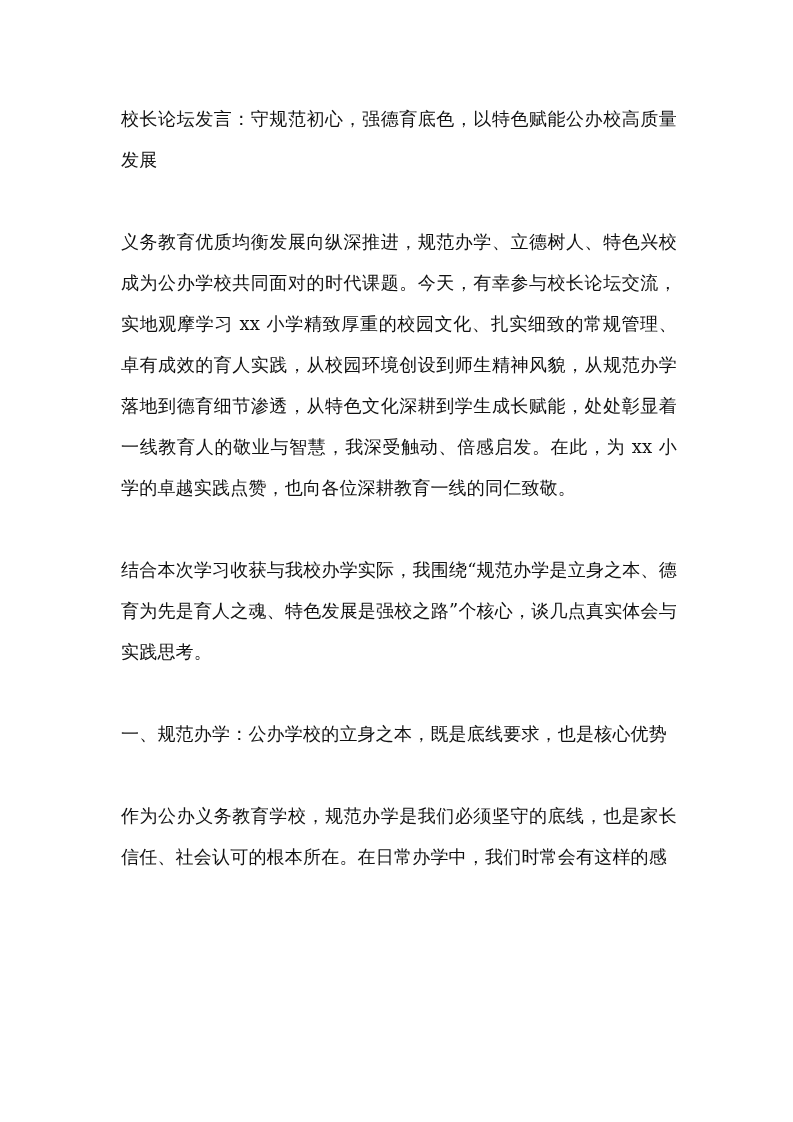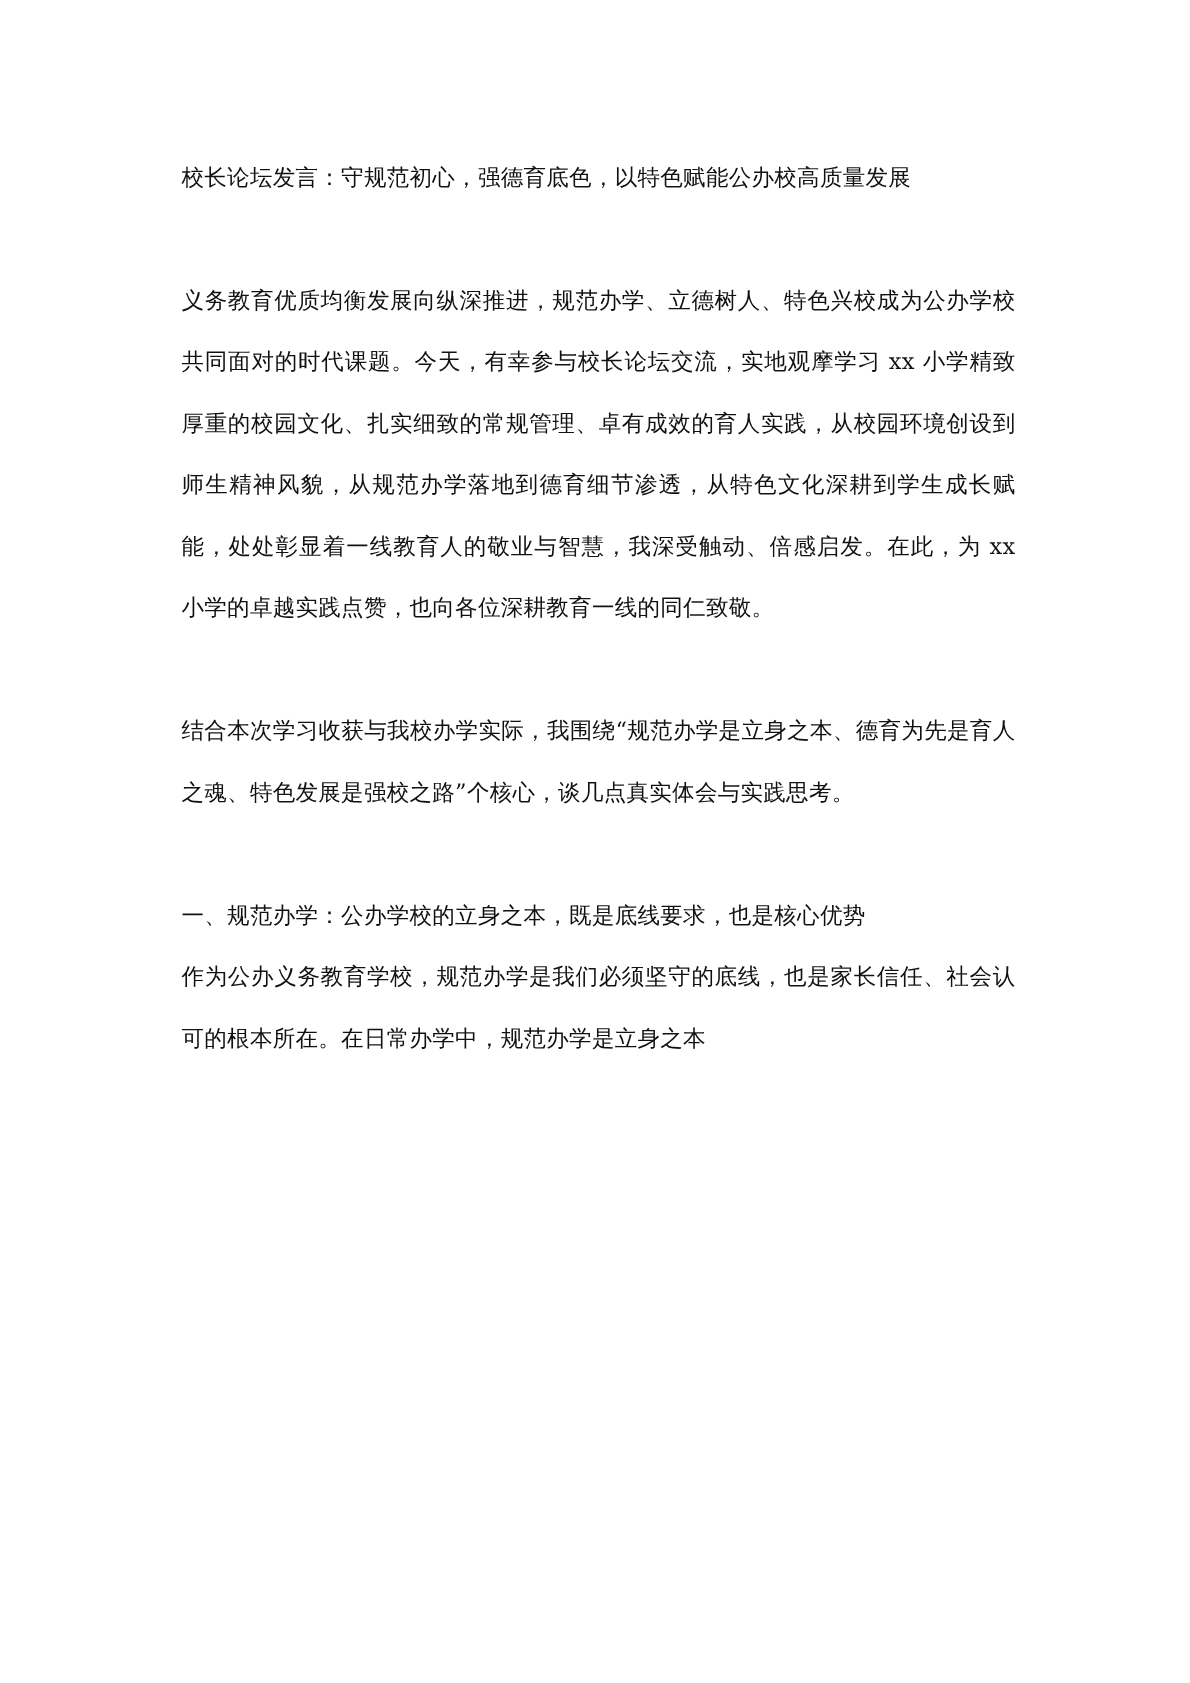--- a/index.html
+++ b/index.html
@@ -3,30 +3,30 @@
 <meta charset="utf-8">
 <style>
   html, body { margin: 0; padding: 0; background: #ffffff; }
   body { width: 793px; height: 1122px; overflow: hidden; position: relative; }
   .page {
     position: absolute;
     left: 121px;
     top: 98px;
     width: 556px;
     font-family: "DejaVu Serif", "Liberation Serif", serif;
-    font-size: 15px;
+    font-size: 18px;
     line-height: 41px;
     color: #111111;
     letter-spacing: 0.2px;
   }
   .para { margin: 0 0 41px 0; text-align: justify; text-justify: inter-character; }
-  .para.tight { margin-bottom: 0; }
+  .para.tight { margin-bottom: 0; margin-top: 41px; }
 </style>
 </head>
 <body>
 
 <div class="page">
   <p class="para">校长论坛发言：守规范初心，强德育底色，以特色赋能公办校高质量发展</p>
   <p class="para">义务教育优质均衡发展向纵深推进，规范办学、立德树人、特色兴校成为公办学校共同面对的时代课题。今天，有幸参与校长论坛交流，实地观摩学习 xx 小学精致厚重的校园文化、扎实细致的常规管理、卓有成效的育人实践，从校园环境创设到师生精神风貌，从规范办学落地到德育细节渗透，从特色文化深耕到学生成长赋能，处处彰显着一线教育人的敬业与智慧，我深受触动、倍感启发。在此，为 xx 小学的卓越实践点赞，也向各位深耕教育一线的同仁致敬。</p>
   <p class="para">结合本次学习收获与我校办学实际，我围绕“规范办学是立身之本、德育为先是育人之魂、特色发展是强校之路”个核心，谈几点真实体会与实践思考。</p>
   <p class="para tight">一、规范办学：公办学校的立身之本，既是底线要求，也是核心优势</p>
-  <p class="para tight">作为公办义务教育学校，规范办学是我们必须坚守的底线，也是家长信任、社会认可的根本所在。在日常办学中，规范办学是立身之本</p>
+  <p class="para tight">作为公办义务教育学校，规范办学是我们必须坚守的底线，也是家长信任、社会认可的根本所在。在日常办学中，我们时常会有这样的感</p>
 </div>
 
 </body></html>

